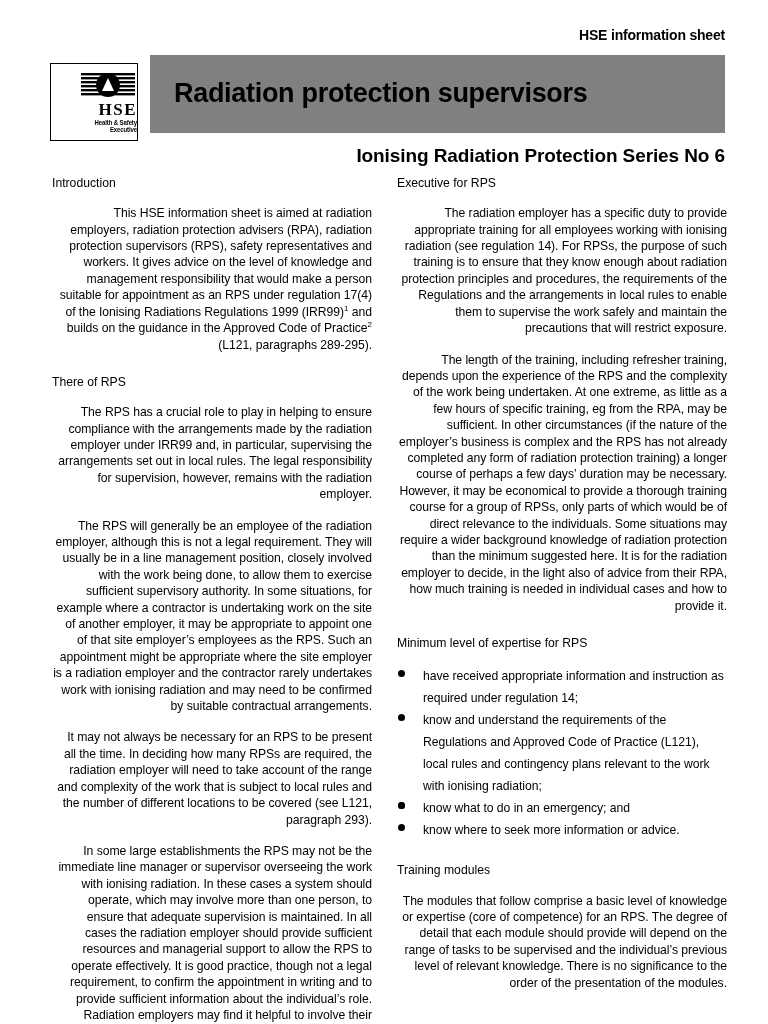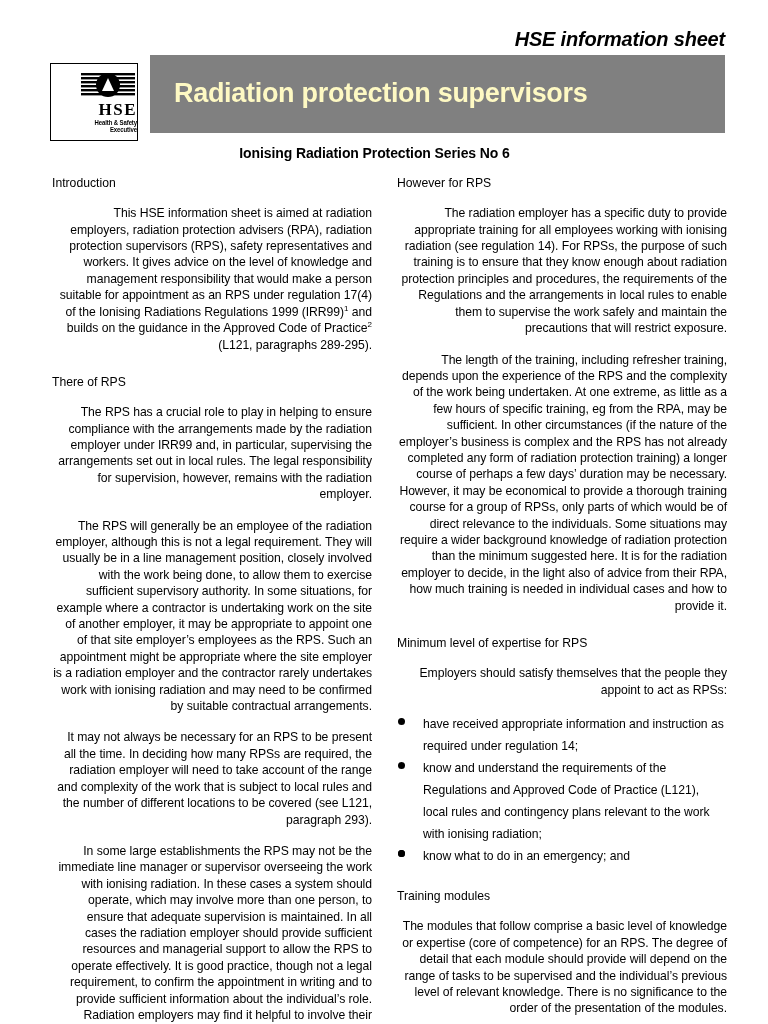--- a/index.html
+++ b/index.html
@@ -25,23 +25,22 @@
 
   
   .masthead {
     position: absolute;
     left: 50px;
     top: 28px;
     width: 675px;
     text-align: right;
   }
   .masthead-title {
-    font-size: 20px;
-    font-weight: bold;
-    font-style: italic;
+    font-size: 14px;
+    font-weight: bold;
     letter-spacing: -0.2px;
     line-height: 1.1;
   }
 
   .banner-row {
     position: absolute;
     left: 50px;
     top: 55px;
     width: 675px;
     height: 78px;
@@ -97,35 +96,35 @@
     left: 100px;
     top: 0;
     width: 575px;
     height: 78px;
     background: #808080;
     box-sizing: border-box;
     display: flex;
     align-items: center;
   }
   .banner-title {
-    color: #fef9c3;
+    color: #000000;
     font-size: 27px;
     font-weight: bold;
     padding-left: 24px;
     letter-spacing: -0.3px;
     line-height: 1.1;
   }
 
   .series-line {
     position: absolute;
-    left: 37px;
+    left: 50px;
     top: 145px;
     width: 675px;
-    text-align: center;
-    font-size: 14px;
+    text-align: right;
+    font-size: 19px;
     font-weight: bold;
     letter-spacing: -0.1px;
   }
 
   
   .col {
     position: absolute;
     top: 176px;
     width: 320px;
   }
@@ -224,31 +223,31 @@
 
     <h2 class="sec spaced">There of RPS</h2>
     <p class="body">The RPS has a crucial role to play in helping to ensure compliance with the arrangements made by the radiation employer under IRR99 and, in particular, supervising the arrangements set out in local rules. The legal responsibility for supervision, however, remains with the radiation employer.</p>
     <p class="body">The RPS will generally be an employee of the radiation employer, although this is not a legal requirement. They will usually be in a line management position, closely involved with the work being done, to allow them to exercise sufficient supervisory authority. In some situations, for example where a contractor is undertaking work on the site of another employer, it may be appropriate to appoint one of that site employer’s employees as the RPS. Such an appointment might be appropriate where the site employer is a radiation employer and the contractor rarely undertakes work with ionising radiation and may need to be confirmed by suitable contractual arrangements.</p>
     <p class="body">It may not always be necessary for an RPS to be present all the time. In deciding how many RPSs are required, the radiation employer will need to take account of the range and complexity of the work that is subject to local rules and the number of different locations to be covered (see L121, paragraph 293).</p>
     <p class="body">In some large establishments the RPS may not be the immediate line manager or supervisor overseeing the work with ionising radiation. In these cases a system should operate, which may involve more than one person, to ensure that adequate supervision is maintained. In all cases the radiation employer should provide sufficient resources and managerial support to allow the RPS to operate effectively. It is good practice, though not a legal requirement, to confirm the appointment in writing and to provide sufficient information about the individual’s role. Radiation employers may find it helpful to involve their RPAs in the selection, appointment and training of RPSs.</p>
   </div>
 
   <div class="col col-right">
 
-    <h2 class="sec">However for RPS</h2>
+    <h2 class="sec">Executive for RPS</h2>
     <p class="body">The radiation employer has a specific duty to provide appropriate training for all employees working with ionising radiation (see regulation 14). For RPSs, the purpose of such training is to ensure that they know enough about radiation protection principles and procedures, the requirements of the Regulations and the arrangements in local rules to enable them to supervise the work safely and maintain the precautions that will restrict exposure.</p>
     <p class="body">The length of the training, including refresher training, depends upon the experience of the RPS and the complexity of the work being undertaken. At one extreme, as little as a few hours of specific training, eg from the RPA, may be sufficient. In other circumstances (if the nature of the employer’s business is complex and the RPS has not already completed any form of radiation protection training) a longer course of perhaps a few days’ duration may be necessary. However, it may be economical to provide a thorough training course for a group of RPSs, only parts of which would be of direct relevance to the individuals. Some situations may require a wider background knowledge of radiation protection than the minimum suggested here. It is for the radiation employer to decide, in the light also of advice from their RPA, how much training is needed in individual cases and how to provide it.</p>
 
     <h2 class="sec spaced">Minimum level of expertise for RPS</h2>
-    <p class="body">Employers should satisfy themselves that the people they appoint to act as RPSs:</p>
 
     <ul class="bullets">
       <li><span class="dot"></span><span>have received appropriate information and instruction as required under regulation 14;</span></li>
       <li><span class="dot"></span><span>know and understand the requirements of the Regulations and Approved Code of Practice (L121), local rules and contingency plans relevant to the work with ionising radiation;</span></li>
       <li><span class="dot"></span></li>
       <li><span class="dot"></span><span>know what to do in an emergency; and</span></li>
+      <li><span class="dot"></span><span>know where to seek more information or advice.</span></li>
     </ul>
 
     <h2 class="sec spaced">Training modules</h2>
     <p class="body">The modules that follow comprise a basic level of knowledge or expertise (core of competence) for an RPS. The degree of detail that each module should provide will depend on the range of tasks to be supervised and the individual’s previous level of relevant knowledge. There is no significance to the order of the presentation of the modules.</p>
   </div>
 
 </div>
 
 </body></html>

